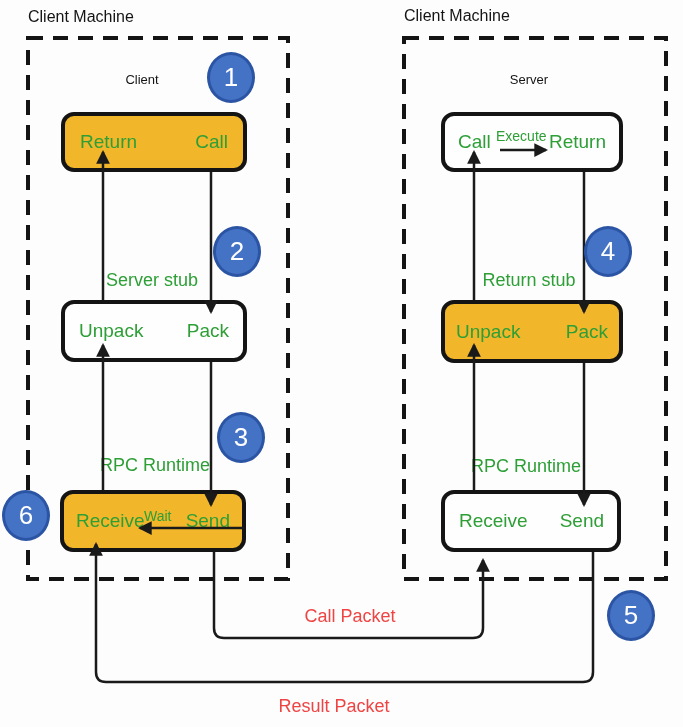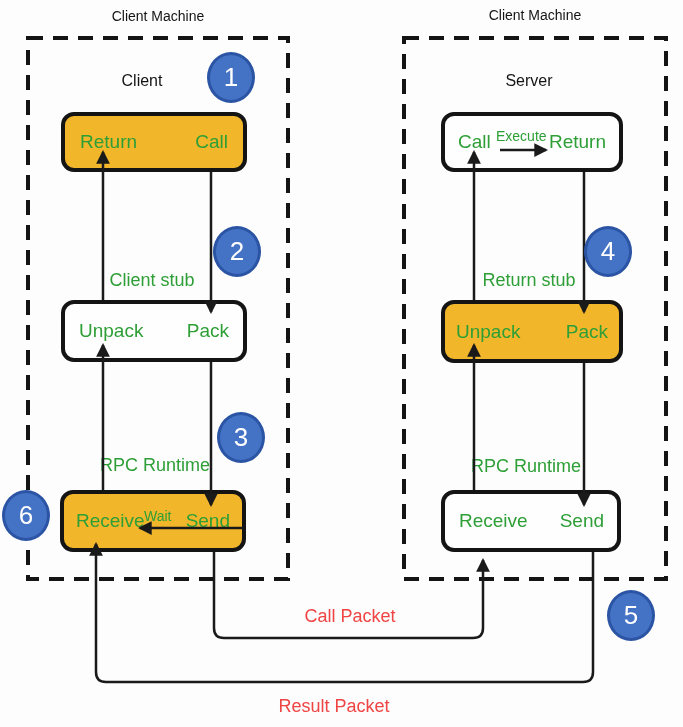--- a/index.html
+++ b/index.html
@@ -2,24 +2,24 @@
 <html><head>
 <meta charset="utf-8">
 <style>
   html,body{margin:0;padding:0;background:#fff;}
   #canvas{
     position:relative;width:683px;height:727px;background:#fdfdfd;
     font-family:"Liberation Sans", sans-serif;color:#141414;overflow:hidden;
   }
   .abs{position:absolute;}
   .machine-title{
-    font-size:14px;color:#141414;text-align:center;z-index:2;
+    font-size:16px;color:#141414;text-align:left;z-index:2;
   }
   .section-label{
-    font-size:16px;color:#141414;text-align:center;z-index:2;
+    font-size:13px;color:#141414;text-align:center;z-index:2;
   }
   .green-label{
     font-size:18px;color:#2d9f36;text-align:center;z-index:2;white-space:nowrap;
   }
   .node-box{
     position:absolute;border:4px solid #141414;border-radius:13px;
     display:flex;align-items:center;justify-content:space-between;
     z-index:1;box-sizing:border-box;gap:32px;
   }
   .node-box .lbl{
@@ -50,21 +50,21 @@
   <div class="abs machine-title" style="left:404px;top:7px;width:262px;">Client Machine</div>
 
   <div class="abs section-label" style="left:82px;top:72px;width:120px;">Client</div>
   <div class="abs section-label" style="left:469px;top:72px;width:120px;">Server</div>
 
   <div class="node-box yellow" style="left:61px;top:112px;width:186px;height:60px;padding:0 15px;">
     <span class="lbl">Return</span>
     <span class="lbl">Call</span>
   </div>
 
-  <div class="abs green-label" style="left:92px;top:270px;width:120px;">Client stub</div>
+  <div class="abs green-label" style="left:92px;top:270px;width:120px;">Server stub</div>
 
   <div class="node-box white" style="left:61px;top:300px;width:186px;height:62px;padding:0 14px;">
     <span class="lbl">Unpack</span>
     <span class="lbl">Pack</span>
   </div>
 
   <div class="abs green-label" style="left:95px;top:455px;width:120px;">RPC Runtime</div>
 
   <div class="node-box yellow" style="left:60px;top:490px;width:186px;height:62px;padding:0 12px;">
     <span class="lbl">Receive</span>

